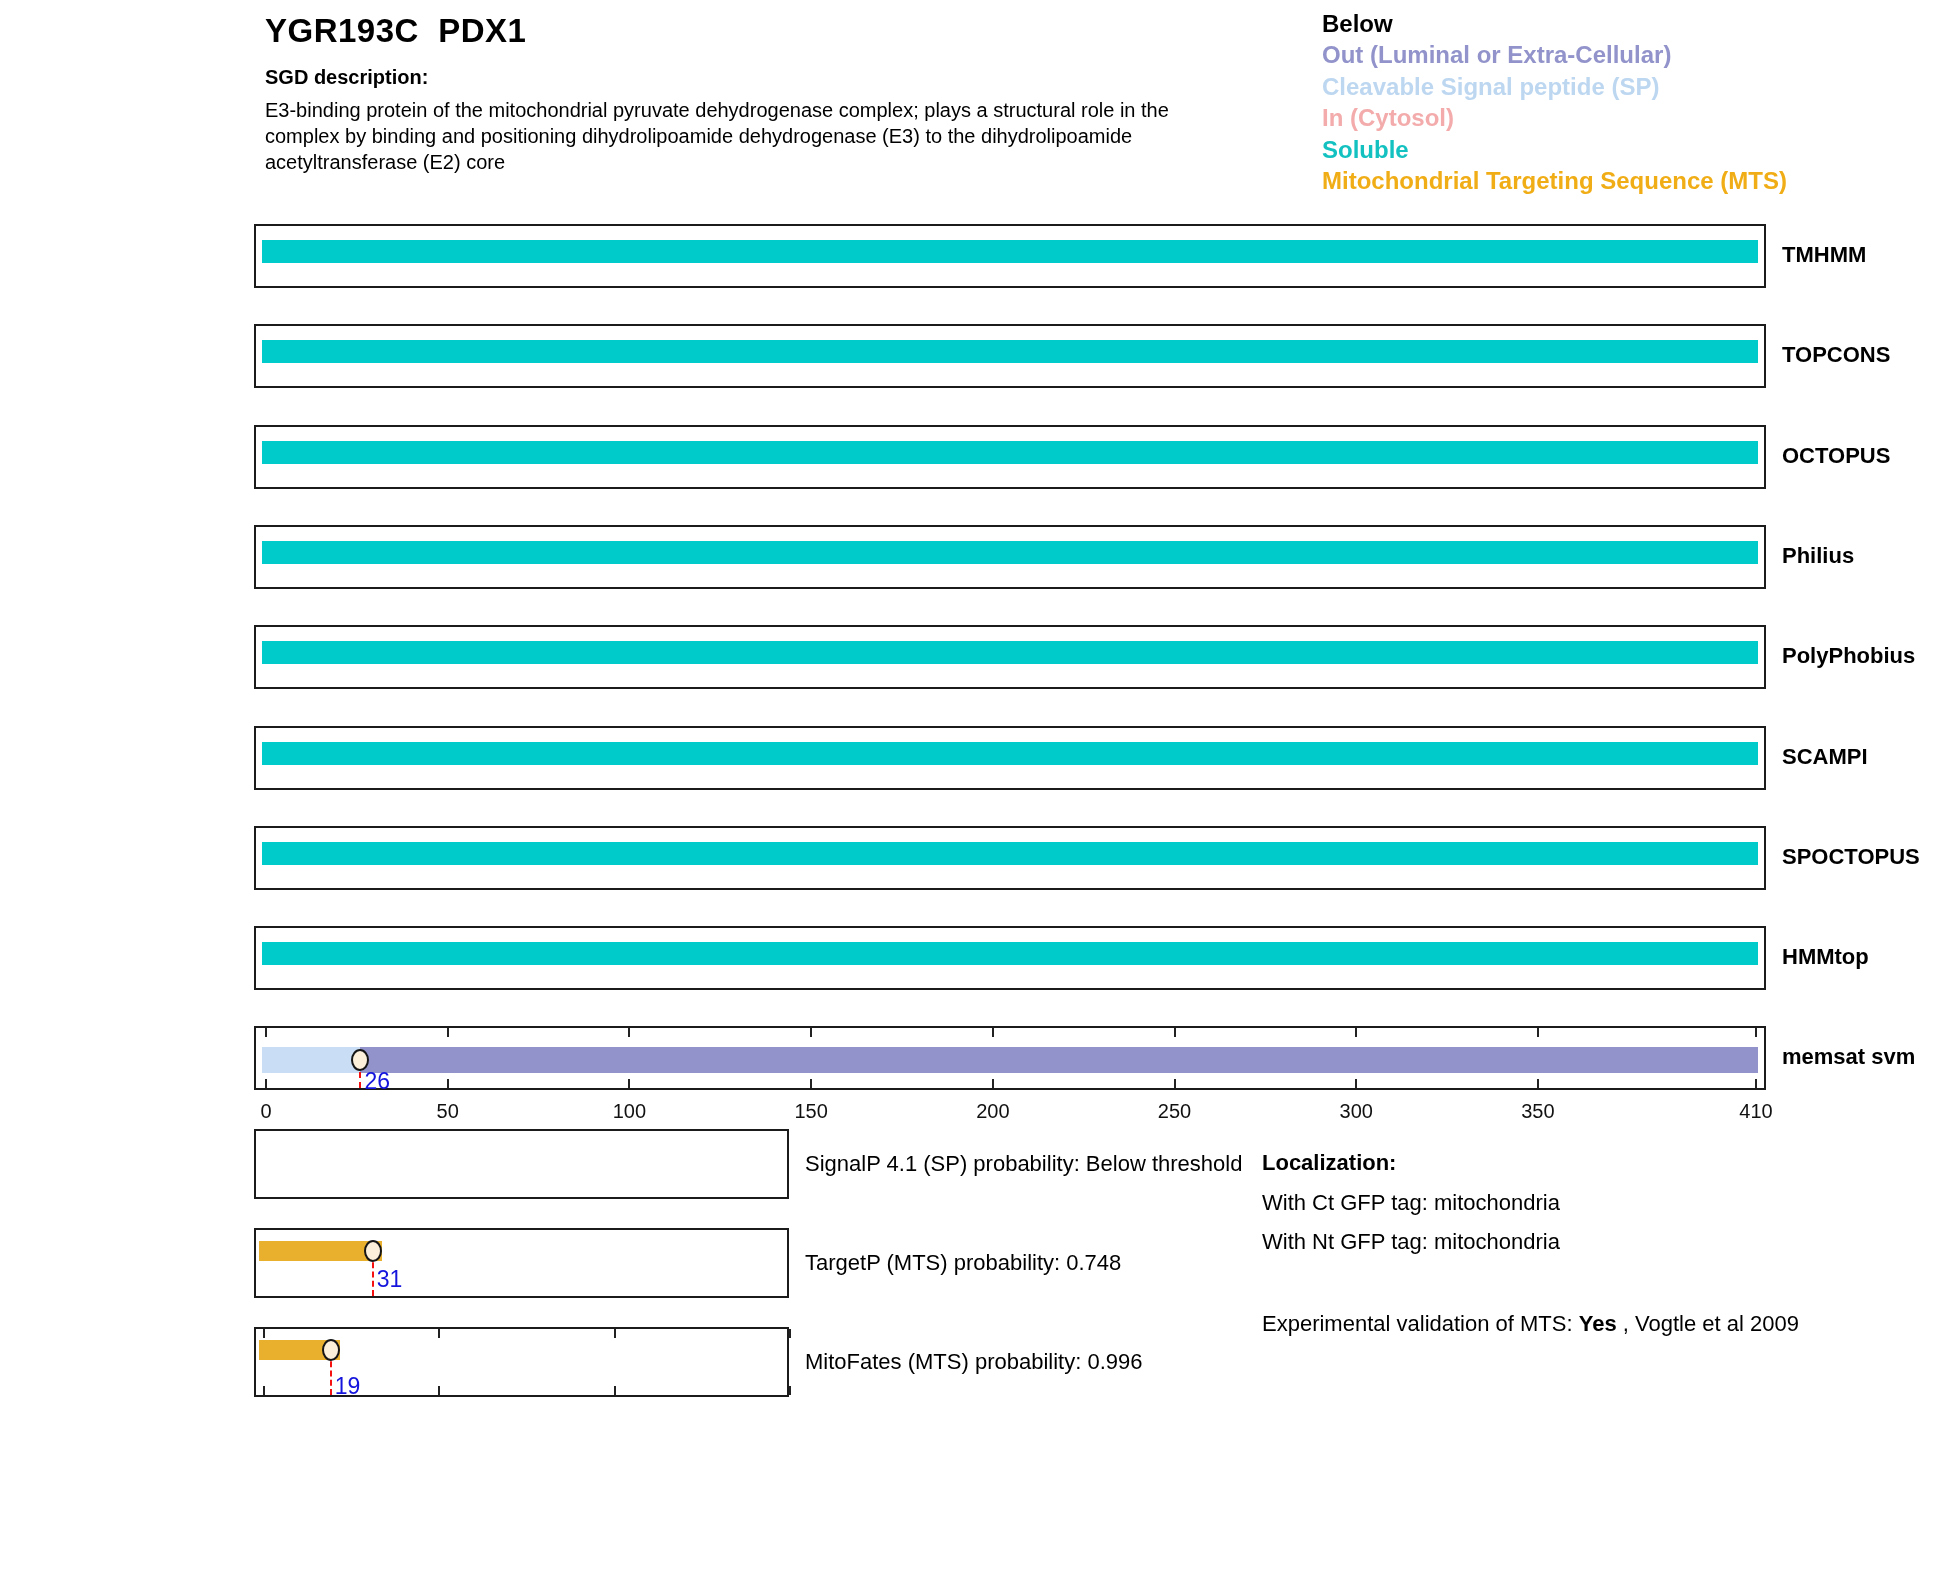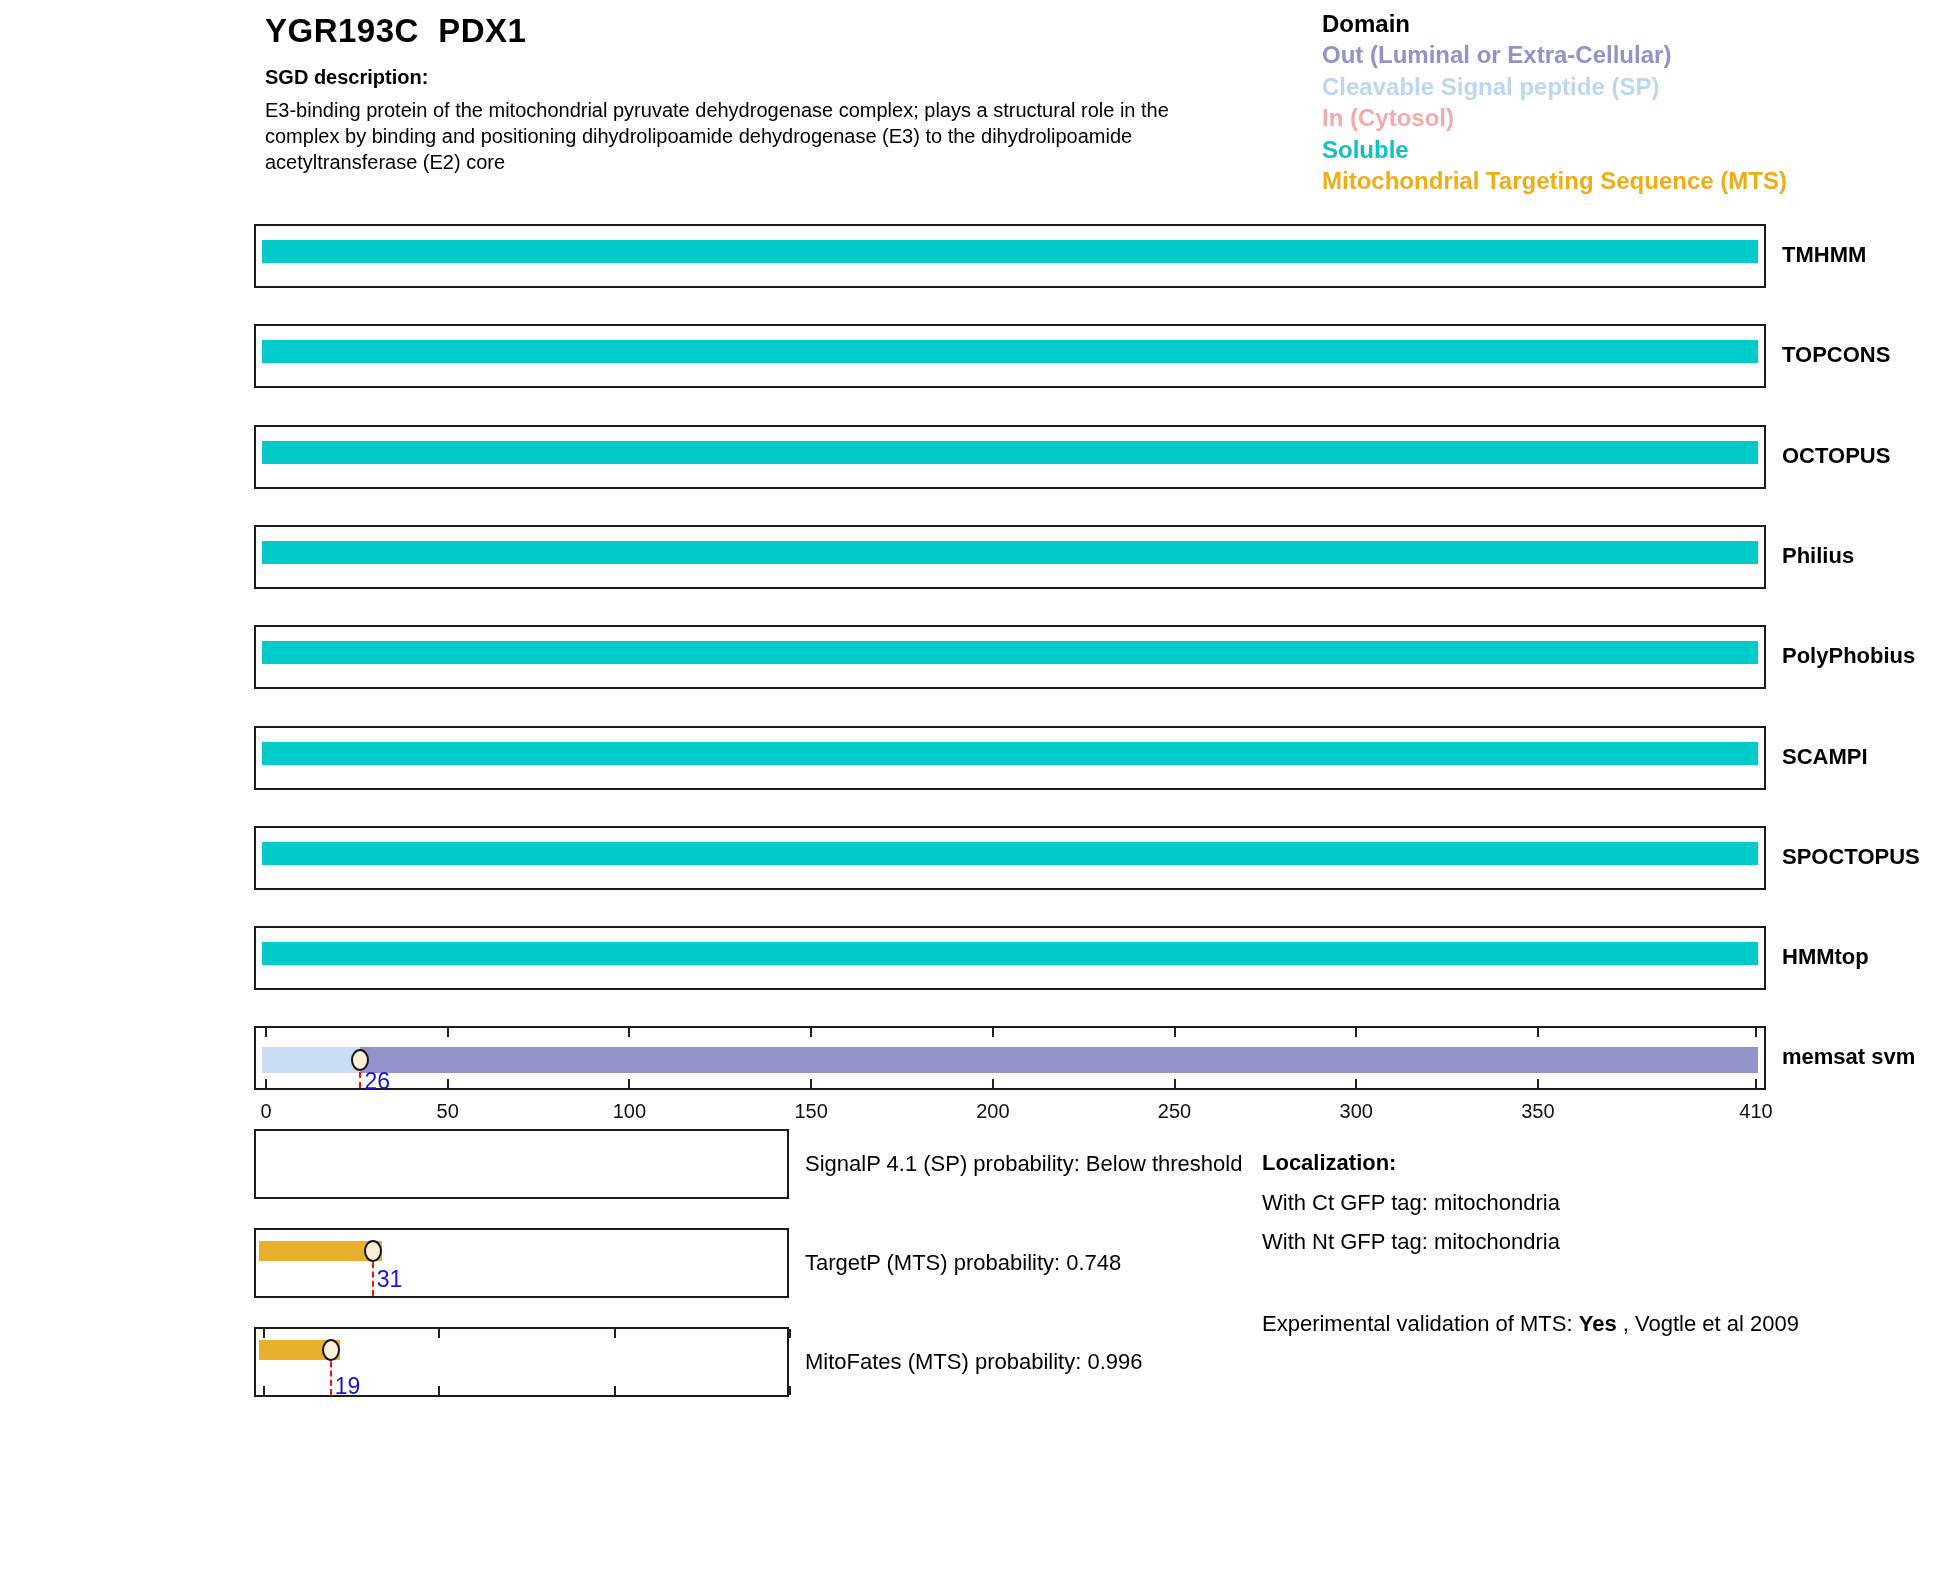--- a/index.html
+++ b/index.html
@@ -31,21 +31,21 @@
 </head>
 <body>
 
 <div class="page">
 
   <h1 class="page-title">YGR193C  PDX1</h1>
   <div class="sgd-label">SGD description:</div>
   <div class="sgd-desc">E3-binding protein of the mitochondrial pyruvate dehydrogenase complex; plays a structural role in the complex by binding and positioning dihydrolipoamide dehydrogenase (E3) to the dihydrolipoamide acetyltransferase (E2) core</div>
 
   <div class="legend">
-    <div class="legend-title">Domain</div>
+    <div class="legend-title">Below</div>
     <div id="legend-items">
         <div class="legend-item" style="color: rgb(145, 147, 202);">Out (Luminal or Extra-Cellular)</div>
         <div class="legend-item" style="color: rgb(189, 215, 241);">Cleavable Signal peptide (SP)</div>
         <div class="legend-item" style="color: rgb(243, 171, 171);">In (Cytosol)</div>
         <div class="legend-item" style="color: rgb(19, 193, 193);">Soluble</div>
         <div class="legend-item" style="color: rgb(240, 173, 22);">Mitochondrial Targeting Sequence (MTS)</div>
       </div>
   </div>
 
   <div id="plot-root">

